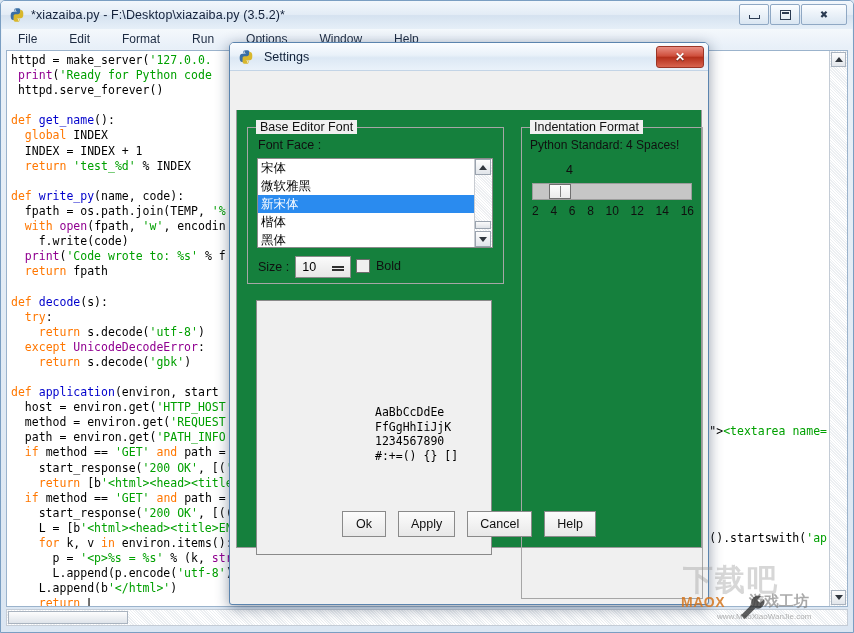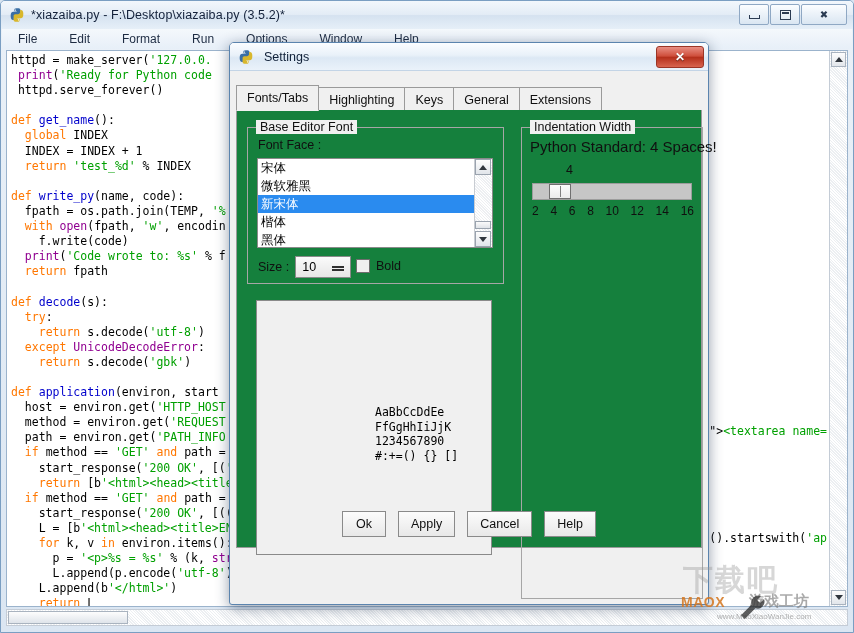--- a/index.html
+++ b/index.html
@@ -202,21 +202,21 @@
   .preview{
     position:absolute;left:19px;top:190px;width:236px;height:255px;
     background:#f0f0f0;border:1px solid #8a8a8a;box-sizing:border-box;
   }
   .preview .ptext{
     position:absolute;left:84px;top:104px;
     font-family:"DejaVu Sans Mono","Liberation Mono",monospace;
     font-size:11.5px;line-height:14.5px;color:#000;white-space:pre;margin-left:34px;
   }
   
-  .ind-note{position:absolute;left:8px;top:10px;font-size:15px;color:#101010;white-space:nowrap;}
+  .ind-note{position:absolute;left:8px;top:10px;font-size:12px;color:#101010;white-space:nowrap;}
   .scale-val{position:absolute;left:44px;top:35px;font-size:12.5px;color:#101010;}
   .trough{
     position:absolute;left:10px;top:55px;width:160px;height:17px;
     background:#c6c6c6;border:1px solid #9c9c9c;box-sizing:border-box;
   }
   .sl-thumb{
     position:absolute;left:16px;top:0px;width:22px;height:15px;
     background:linear-gradient(#fdfdfd,#ebebeb);
     border:1px solid #707070;box-sizing:border-box;
   }
@@ -331,27 +331,20 @@
           <circle cx="6.4" cy="3.1" r=".7" fill="#fff"></circle>
           <circle cx="9.6" cy="12.9" r=".7" fill="#fff"></circle>
         </svg>
       </span>
       <span class="dlg-title">Settings</span>
       <div class="dlg-close">
         <span>✕</span>
       </div>
     </div>
 
-    <div class="tabstrip">
-      <div class="tab active">Fonts/Tabs</div>
-      <div class="tab">Highlighting</div>
-      <div class="tab">Keys</div>
-      <div class="tab">General</div>
-      <div class="tab">Extensions</div>
-    </div>
 
     <div class="panel">
 
       <div class="group" id="grp-font">
         <span class="legend">Base Editor Font</span>
         <span class="lbl fontface-lbl">Font Face :</span>
 
         <div class="listbox">
           <div class="items" id="font-items">
               <div class="lrow">宋体</div>
@@ -386,21 +379,21 @@
       </div>
 
       <div class="preview">
         <div class="ptext" id="preview-text">AaBbCcDdEe
 FfGgHhIiJjK
 1234567890
 #:+=() {} []</div>
       </div>
 
       <div class="group" id="grp-indent">
-        <span class="legend">Indentation Width</span>
+        <span class="legend">Indentation Format</span>
         <span class="ind-note">Python Standard: 4 Spaces!</span>
         <span class="scale-val">4</span>
         <div class="trough">
           <div class="sl-thumb"></div>
         </div>
         <div class="ticks" id="ind-ticks">
             <span>2</span>
             <span>4</span>
             <span>6</span>
             <span>8</span>

